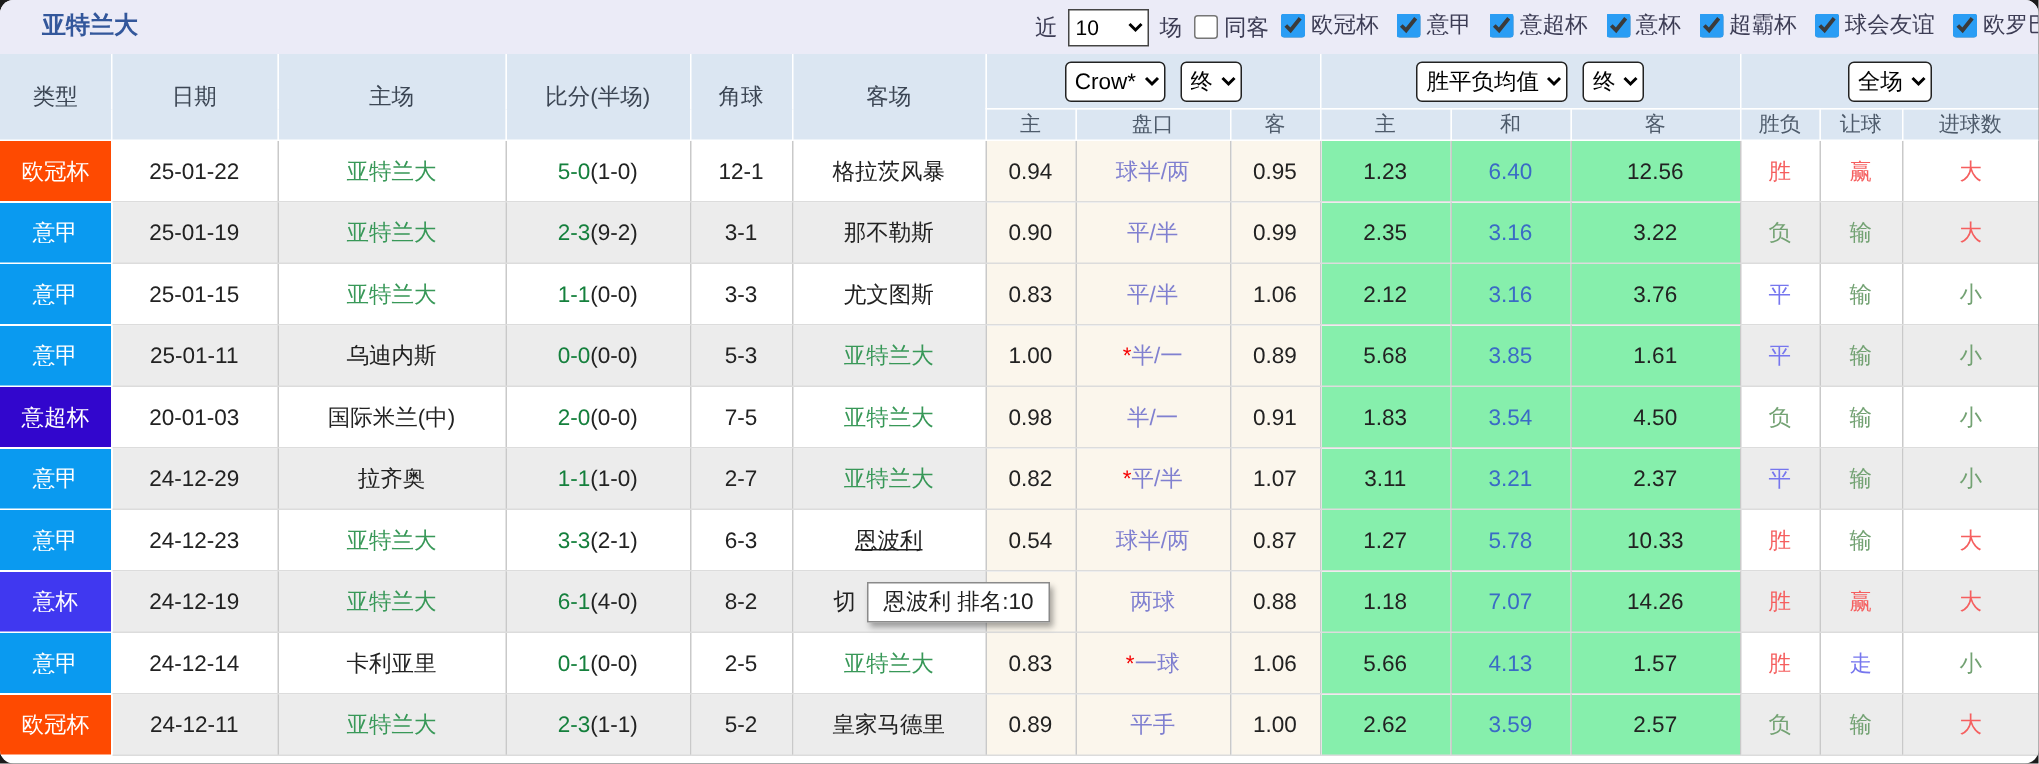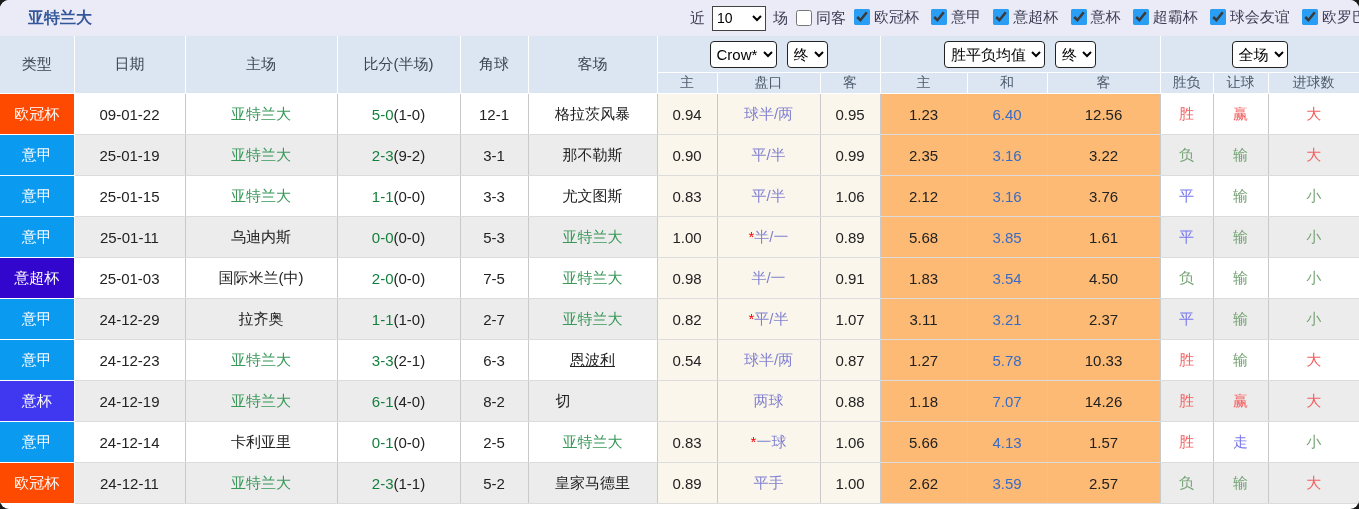--- a/index.html
+++ b/index.html
@@ -16,21 +16,21 @@
   
   table{border-collapse:collapse;table-layout:fixed;width:1359px;}
   thead th{background:#dbe6f2;font-weight:normal;color:#3c4654;border-right:1px solid #fff;border-bottom:1px solid #fff;font-size:15px;padding:0;}
   tr.h1 th{height:36px;}
   tr.h2 th{height:20px;font-size:14px;color:#4e5b6b;}
   thead select{height:27px;border:1px solid #222;border-radius:4px;background:#fff;font-size:15px;margin:0 5px;padding:0 2px;}
   tbody td{height:40px;text-align:center;font-size:15px;color:#222;border-right:1px solid #c9c9c9;border-bottom:1px solid #dcdcdc;overflow:hidden;white-space:nowrap;padding:0;background:#fff;}
   tbody td:last-child{border-right:none;}
   tbody tr:nth-child(even) td.pl{background:#ececec;}
   td.ah{background:#fbf6ec;}
-  td.eu{background:#fdba74;}
+  td.eu{background:#86efac;}
   td.league{color:#fff;border-bottom:1px solid #fff;border-right:1px solid #fff;}
   .team{color:#389858;}
   .uline{text-decoration:underline;margin-left:33px;}
   .partial{text-align:left;padding-left:27px;}
   .score-main{color:#15803d;}
   td.ahline{color:#8080d0;}
   .ah-star{color:#f50000;}
   td.eudraw{color:#3a6bc5;}
   .c-red{color:#f55f5f;}
   .c-green{color:#73a273;}
@@ -144,21 +144,21 @@
         <th>和</th>
         <th>客</th>
         <th>胜负</th>
         <th>让球</th>
         <th>进球数</th>
       </tr>
     </thead>
     <tbody id="rows">
   <tr>
     <td class="league" style="background: rgb(254, 74, 1);">欧冠杯</td>
-    <td class="pl">09-01-22</td>
+    <td class="pl">25-01-22</td>
     <td class="pl team">亚特兰大</td>
     <td class="pl"><span class="score-main">5-0</span><span>(1-0)</span></td>
     <td class="pl">12-1</td>
     <td class="pl">格拉茨风暴</td>
     <td class="ah">0.94</td>
     <td class="ah ahline"><span class="ah-star"></span><span>球半/两</span></td>
     <td class="ah">0.95</td>
     <td class="eu">1.23</td>
     <td class="eu eudraw">6.40</td>
     <td class="eu">12.56</td>
@@ -216,21 +216,21 @@
     <td class="eu">5.68</td>
     <td class="eu eudraw">3.85</td>
     <td class="eu">1.61</td>
     <td class="pl c-blue">平</td>
     <td class="pl c-green">输</td>
     <td class="pl c-green">小</td>
   </tr>
 
   <tr>
     <td class="league" style="background: rgb(50, 6, 205);">意超杯</td>
-    <td class="pl">25-01-03</td>
+    <td class="pl">20-01-03</td>
     <td class="pl">国际米兰(中)</td>
     <td class="pl"><span class="score-main">2-0</span><span>(0-0)</span></td>
     <td class="pl">7-5</td>
     <td class="pl team">亚特兰大</td>
     <td class="ah">0.98</td>
     <td class="ah ahline"><span class="ah-star"></span><span>半/一</span></td>
     <td class="ah">0.91</td>
     <td class="eu">1.83</td>
     <td class="eu eudraw">3.54</td>
     <td class="eu">4.50</td>
@@ -324,13 +324,14 @@
     <td class="eu">2.62</td>
     <td class="eu eudraw">3.59</td>
     <td class="eu">2.57</td>
     <td class="pl c-green">负</td>
     <td class="pl c-green">输</td>
     <td class="pl c-red">大</td>
   </tr>
 </tbody>
   </table>
 
+  <div class="tooltip">恩波利  排名:10</div>
 </div>
 
 </body></html>

